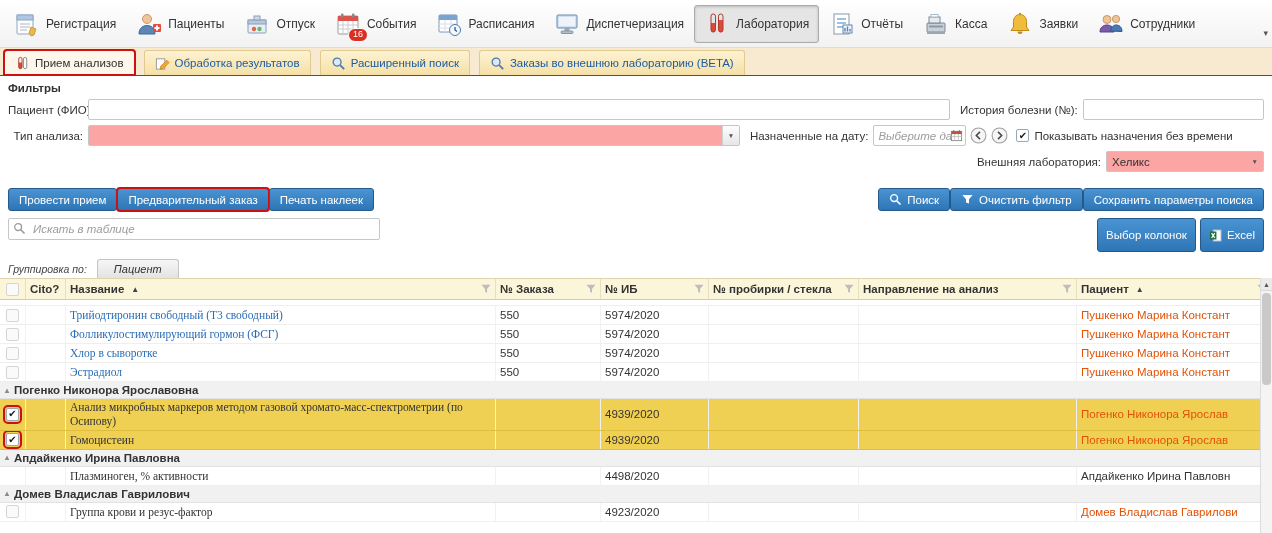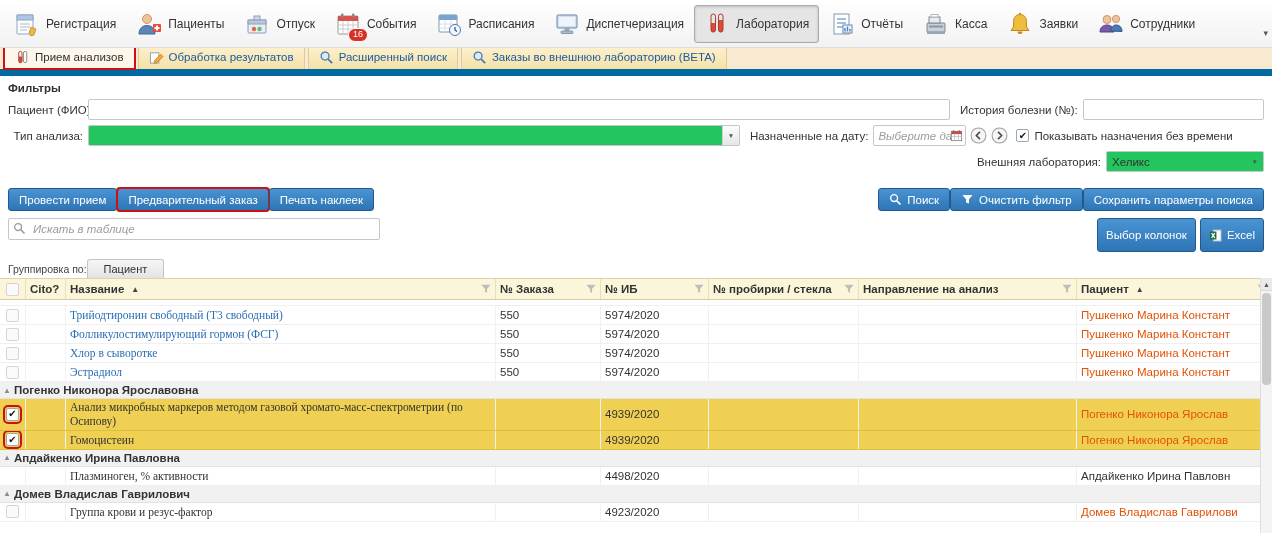--- a/index.html
+++ b/index.html
@@ -13,43 +13,43 @@
   .tb-item { display:flex; align-items:center; gap:6px; padding:5px 9px; border:1px solid transparent;
     border-radius:3px; cursor:default; white-space:nowrap; }
   .tb-item.active { background:#e5e5e5; border-color:#ababab; box-shadow:inset 0 1px 3px rgba(0,0,0,.18); }
   .tb-icon { width:26px; height:26px; position:relative; flex:0 0 auto; }
   .tb-icon svg { width:100%; height:100%; display:block; }
   .badge { position:absolute; bottom:-5px; right:-7px; background:#d93025; color:#fff; font-size:9px;
     font-weight:normal; border-radius:9px; padding:1px 4px; border:1px solid #fff; line-height:1.1; }
   .tb-overflow { position:absolute; right:4px; top:28px; color:#555; font-size:9px; }
 
   
-  .tabbar { height:28px; flex:0 0 28px; background:#f7ead0; border-bottom:7px solid #0369a1;
-    display:flex; align-items:flex-end; padding:2px 4px 0; gap:3px; }
+  .tabbar { height:28px; flex:0 0 28px; background:#f7ead0; border-bottom:1px solid #0369a1;
+    display:flex; align-items:flex-end; padding:2px 4px 0; gap:9px; }
   .tab { display:flex; align-items:center; gap:5px; padding:3px 10px; font-size:11.5px; color:#1b5ca3;
     background:linear-gradient(#fdf2d2,#f5e0a6); border:1px solid #e0ca90; border-bottom:none;
     border-radius:3px 3px 0 0; height:25px; white-space:nowrap; cursor:default; }
   .tab.active { background:#fcf7ea; color:#333; border-color:#cdbd8d; }
   .tab-ic { width:15px; height:15px; } .tab-ic svg { width:100%; height:100%; display:block; }
   .annotated { outline:2px solid var(--annotation,#cc1111); outline-offset:-1px; }
 
   
   .filters { padding:6px 8px 2px; flex:0 0 auto; }
   .filters-title { font-weight:bold; font-size:11.5px; margin-bottom:5px; }
   .frow { display:flex; align-items:center; margin-bottom:5px; }
   .frow.right { justify-content:flex-end; }
   .flbl { font-size:11.5px; white-space:nowrap; }
   .w80 { width:80px; text-align:right; padding-right:5px; flex:0 0 80px; }
   .ml10 { margin-left:10px; margin-right:5px; }
   .ml4 { margin-left:5px; }
   input[type=text] { height:21px; border:1px solid #c6c6c6; border-radius:2px; font:inherit; font-size:11.5px; padding:0 4px; color:#333; }
   input[type=text]::placeholder { font-style:italic; color:#9c9c9c; }
   .patient-in { width:862px; }
   .history-in { flex:1; }
-  .select { display:flex; align-items:center; border:1px solid #c6c6c6; background:#22c55e; height:21px; border-radius:2px; font-size:11.5px; }
+  .select { display:flex; align-items:center; border:1px solid #c6c6c6; background:#fca5a5; height:21px; border-radius:2px; font-size:11.5px; }
   .type-select { width:652px; }
   .lab-select { width:158px; margin-left:5px; }
   .sel-val { padding:0 5px; }
   .dd-btn { margin-left:auto; width:17px; height:100%; border-left:1px solid #d0d0d0;
     background:linear-gradient(#fdfdfd,#e6e6e6); font-size:6.5px; color:#555;
     display:flex; align-items:center; justify-content:center; }
   .dd-plain { margin-left:auto; padding:0 5px; font-size:6.5px; color:#555; }
   .date-wrap { position:relative; }
   .date-in { width:93px; padding-right:18px; }
   .cal-ic { position:absolute; right:3px; top:4px; width:13px; height:13px; }
@@ -73,21 +73,21 @@
   .spacer { flex:1; }
 
   
   .table-tools { display:flex; align-items:flex-start; padding:2px 8px 4px; flex:0 0 auto; }
   .tsearch { position:relative; }
   .tsearch input { width:372px; height:22px; padding-left:24px; }
   .mag { position:absolute; left:5px; top:4px; width:13px; height:13px; }
   .mag svg { width:100%; height:100%; display:block; }
 
   
-  .grouping { display:flex; align-items:flex-end; padding:0 8px; height:22px; flex:0 0 22px; gap:0; }
+  .grouping { display:flex; align-items:flex-end; padding:0 8px; height:22px; flex:0 0 22px; gap:10px;font-style:italic; }
   .group-label { font-size:10.5px; color:#444; padding-bottom:3px; }
   .chip { font-size:11px; color:#333; background:linear-gradient(#f6f6f6,#e3e3e3); border:1px solid #c4c4c4;
     border-bottom:none; border-radius:3px 3px 0 0; padding:3px 16px 3px 16px; }
 
   
   .table-area { position:relative; flex:1; overflow:hidden; }
   .thead { display:flex; background:#fbf6da; border-top:1px solid #ddd4ae; border-bottom:1px solid #d6cda6;
     height:22px; align-items:stretch; }
   .th { display:flex; align-items:center; padding:0 4px; border-right:1px solid #e7dfbd;
     font-weight:bold; font-size:11.5px; overflow:hidden; white-space:nowrap; }

